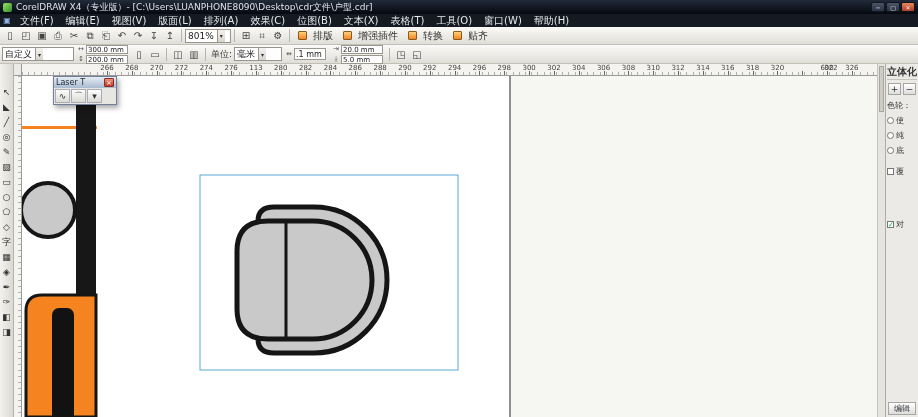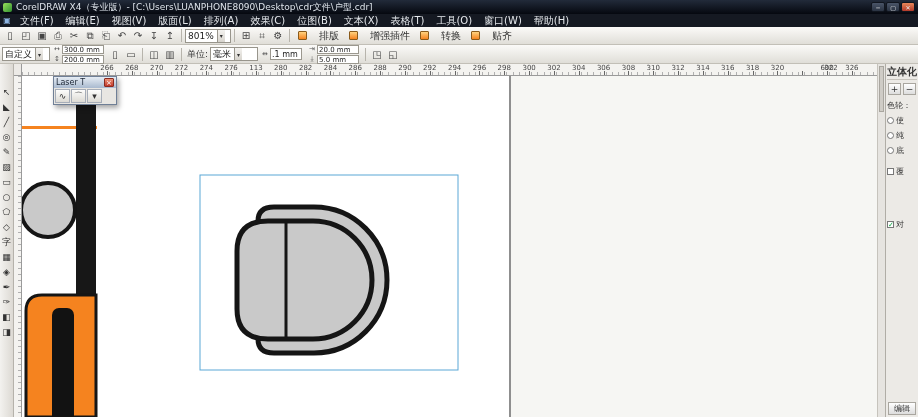--- a/index.html
+++ b/index.html
@@ -24,23 +24,23 @@
   .propbar { height:19px; font-size:9px; }
   .row-icons { display:flex; align-items:center; }
   .icon-btn { width:16px; height:15px; display:inline-flex; align-items:center; justify-content:center;
               font-size:10px; color:#444; border:1px solid transparent; border-radius:2px; flex:none; }
   .sep { width:1px; height:13px; background:#b7b4ac; margin:0 3px; flex:none; }
   .combo { background:#fff; border:1px solid #98958c; height:14px; display:inline-flex; align-items:center;
            font-size:9px; padding-left:2px; color:#222; flex:none; }
   .combo .arrow { margin-left:3px; font-size:6px; height:100%; display:flex; align-items:center; padding:0 2px;
                   background:linear-gradient(#f3f2ef,#d7d4cd); border-left:1px solid #98958c; color:#333; }
   .combo.zoom { width:46px; }
-  .combo.preset { width:48px; }
+  .combo.preset { width:72px; }
   .text-btns { display:flex; align-items:center; }
-  .txt-btn { display:inline-flex; align-items:center; gap:12px; padding:0 5px; height:15px; font-size:10px; color:#333; }
+  .txt-btn { display:inline-flex; align-items:center; gap:6px; padding:0 5px; height:15px; font-size:10px; color:#333; }
   .mini-icon { width:9px; height:9px; border:1px solid #8a5a1a; border-radius:1px;
                background:linear-gradient(#ffd27f,#f5831f); flex:none; }
 
   .stack { display:flex; flex-direction:column; gap:1px; margin:0 3px; }
   .frow { display:flex; align-items:center; gap:1px; }
   .fic { font-size:7px; width:8px; text-align:center; color:#555; flex:none; }
   .field { background:#fff; border:1px solid #9b988f; font-size:7px; height:9px; line-height:8px;
            padding:0 1px; width:42px; color:#222; white-space:nowrap; }
   .units-label { font-size:9px; margin:0 2px; }
 

